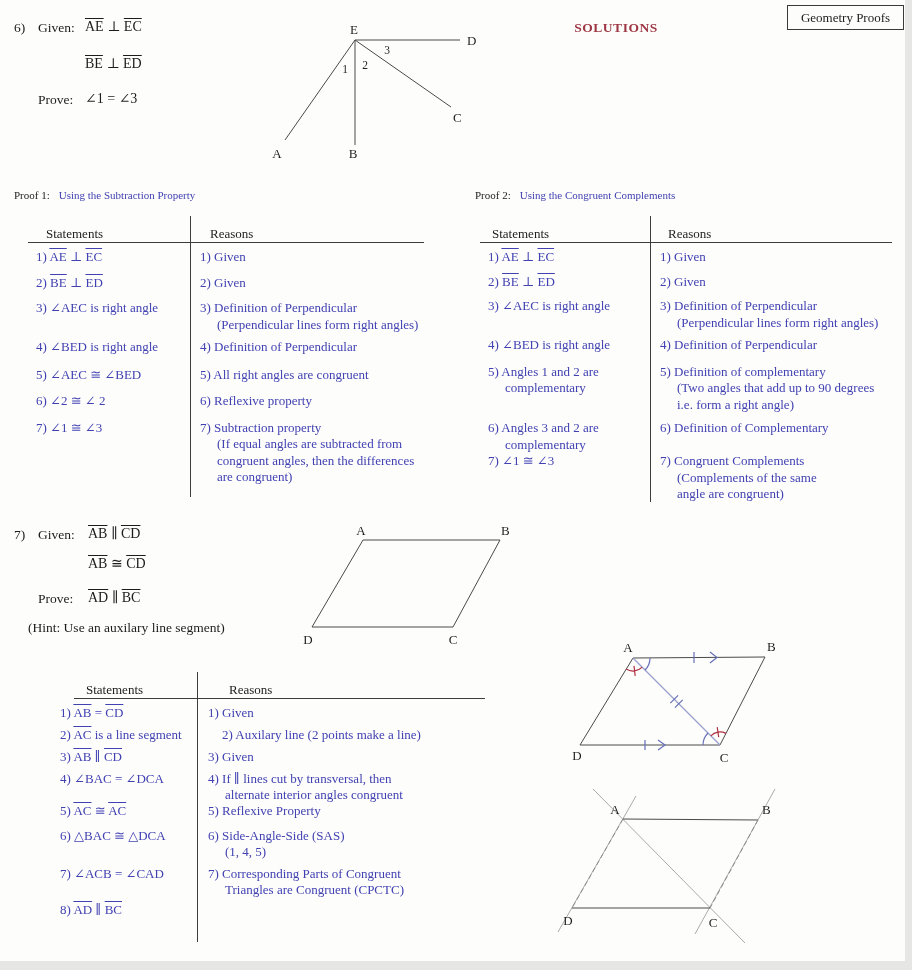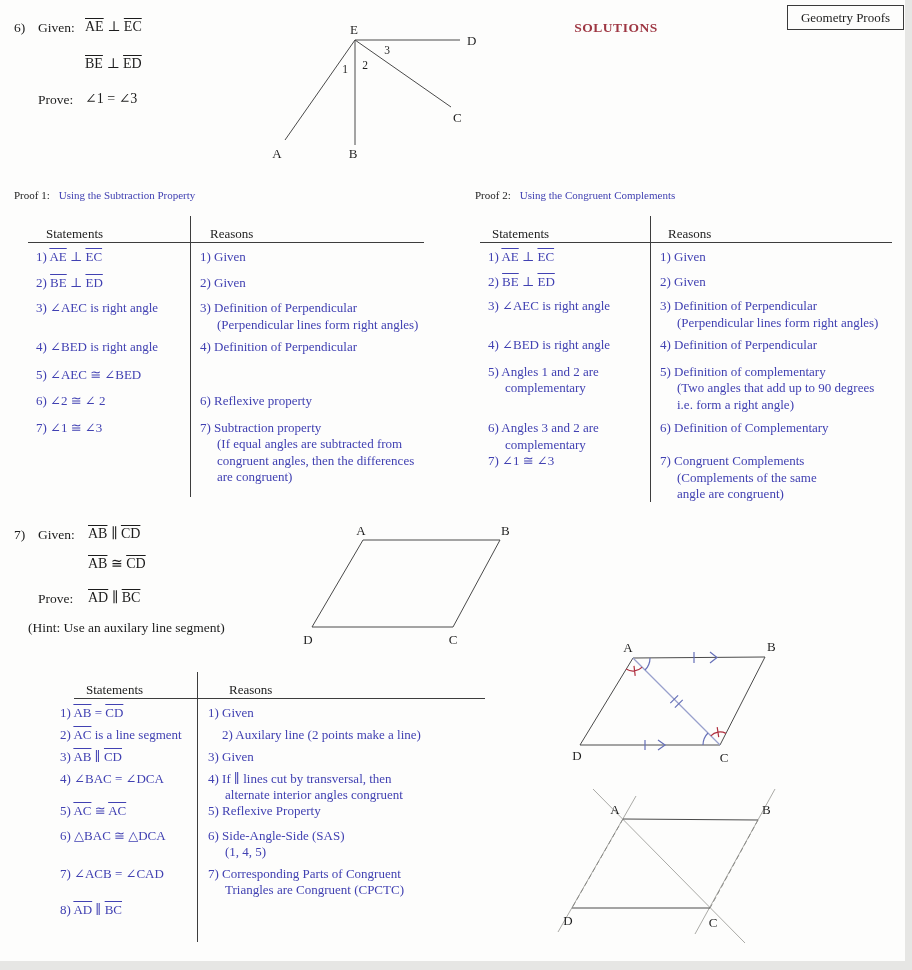--- a/index.html
+++ b/index.html
@@ -110,20 +110,23 @@
             <span>4)  ∠BED is right angle</span>
           </div>
           <div class="cell-r" style="padding-left:10px">
             <span>4)  Definition of Perpendicular</span>
           </div>
         </div>
       <div class="prow" style="margin-bottom:10px">
           <div class="cell-s" style="padding-left:8px">
             <span>5)  ∠AEC ≅ ∠BED</span>
           </div>
+          <div class="cell-r" style="padding-left:10px">
+            <span>5)  All right angles are congruent</span>
+          </div>
         </div>
       <div class="prow" style="margin-bottom:10px">
           <div class="cell-s" style="padding-left:8px">
             <span>6)  ∠2 ≅ ∠ 2</span>
           </div>
           <div class="cell-r" style="padding-left:10px">
             <span>6)  Reflexive property</span>
           </div>
         </div>
       <div class="prow">

